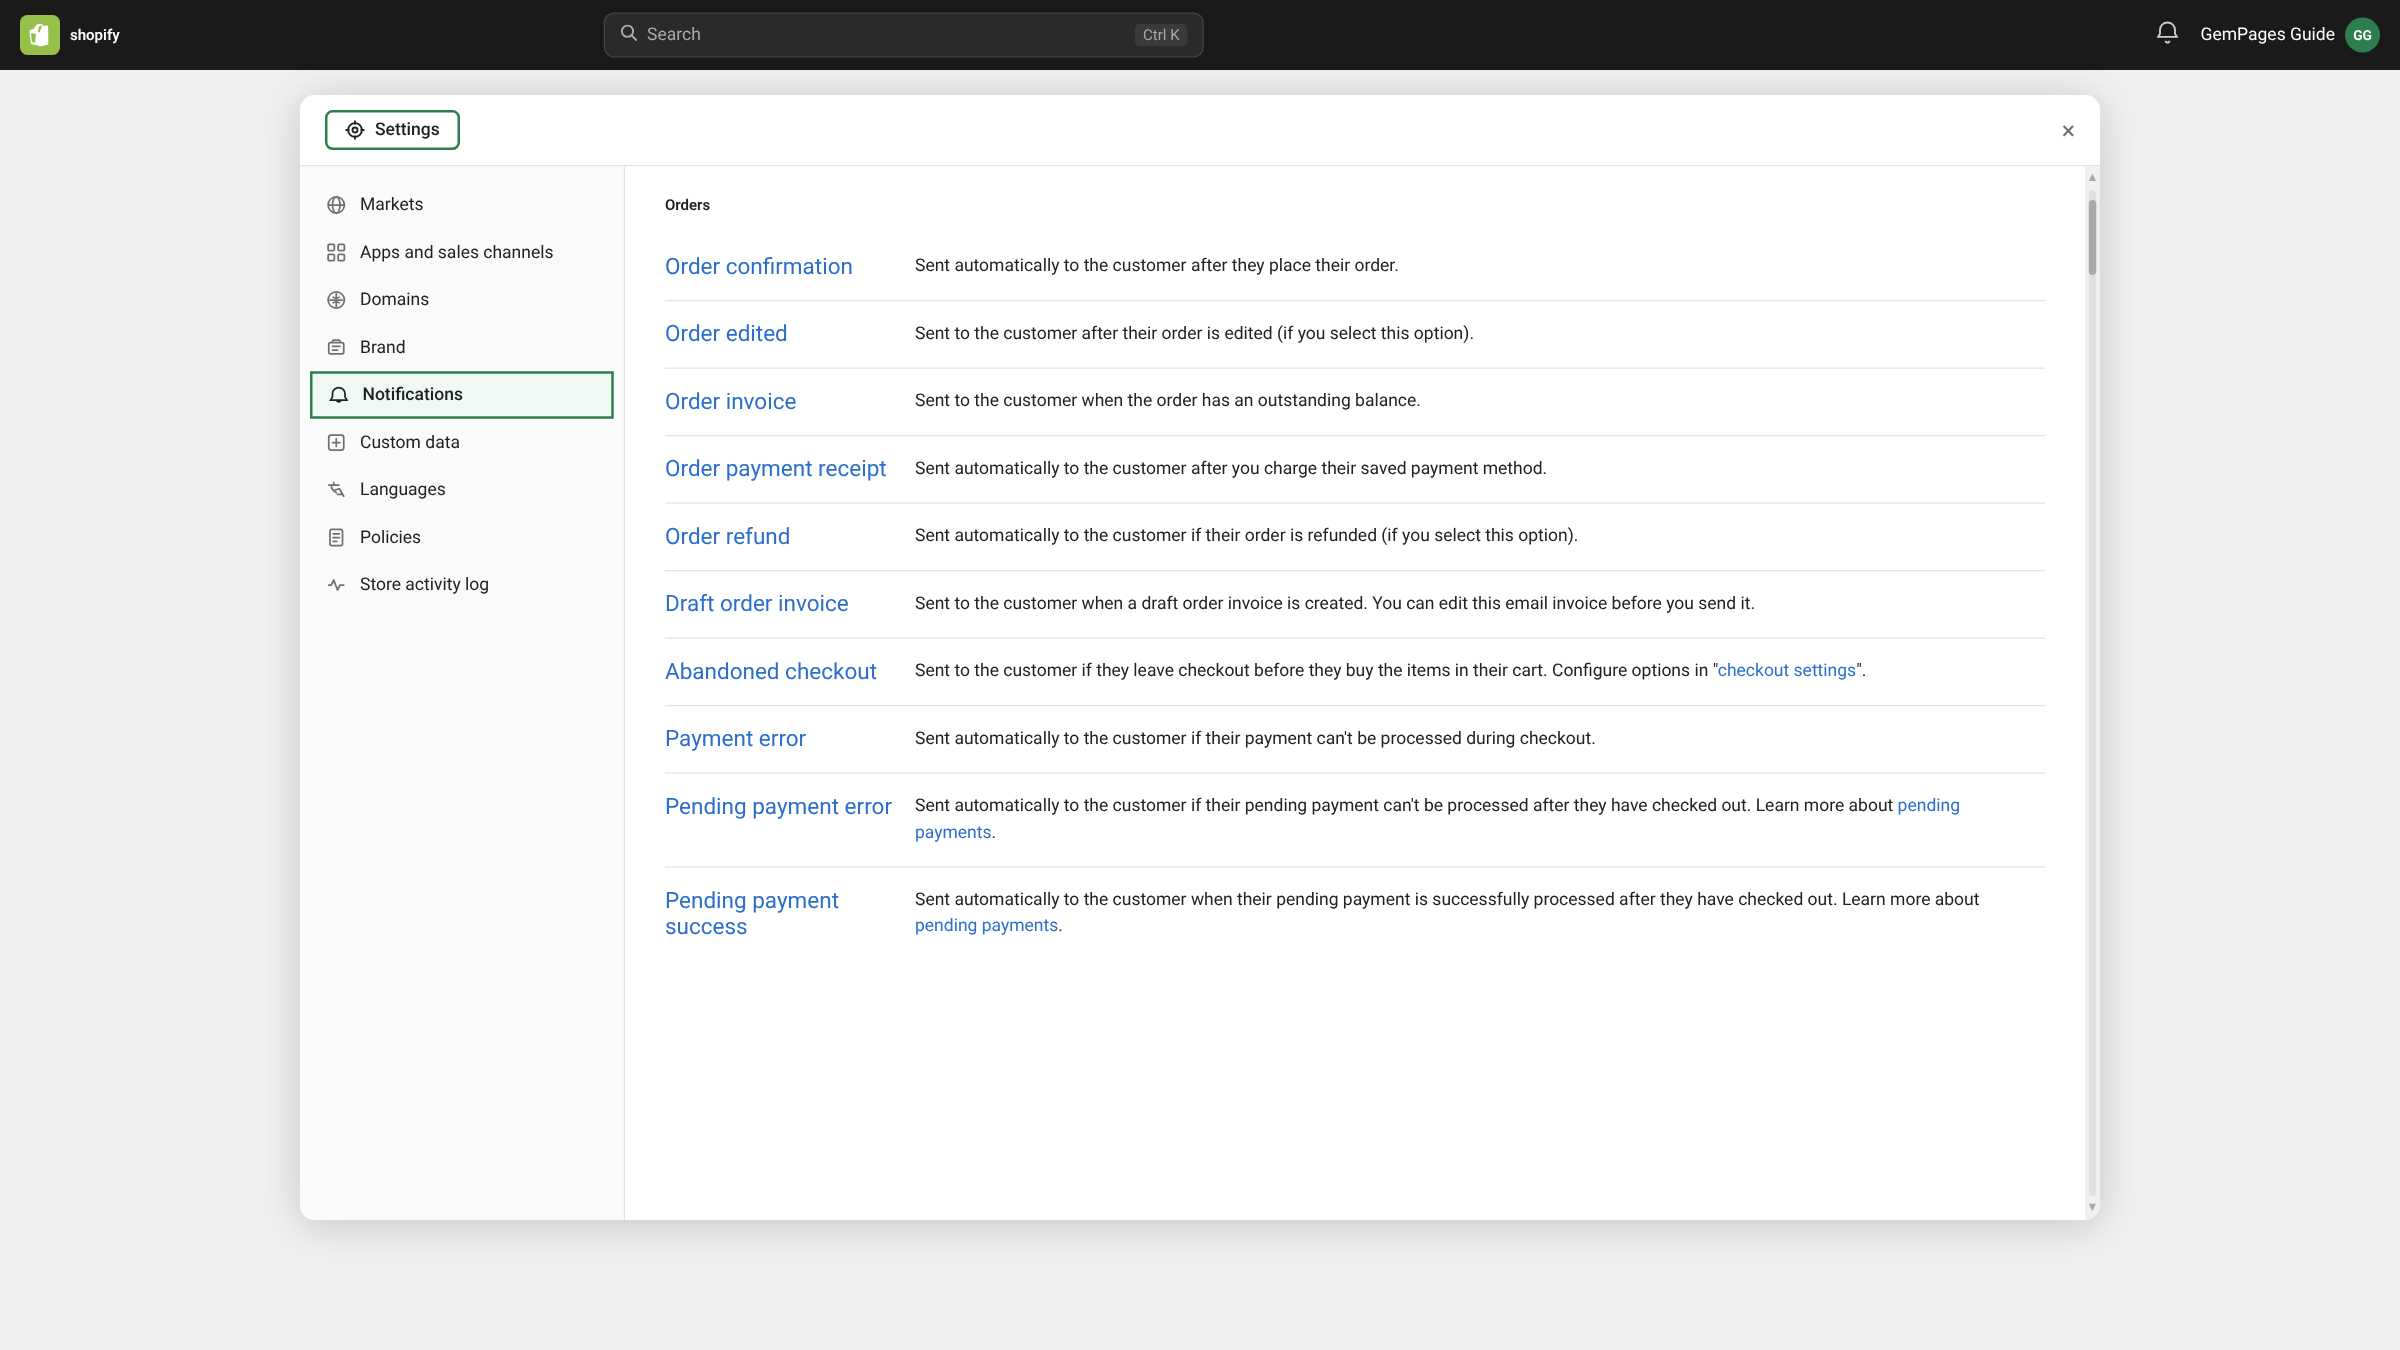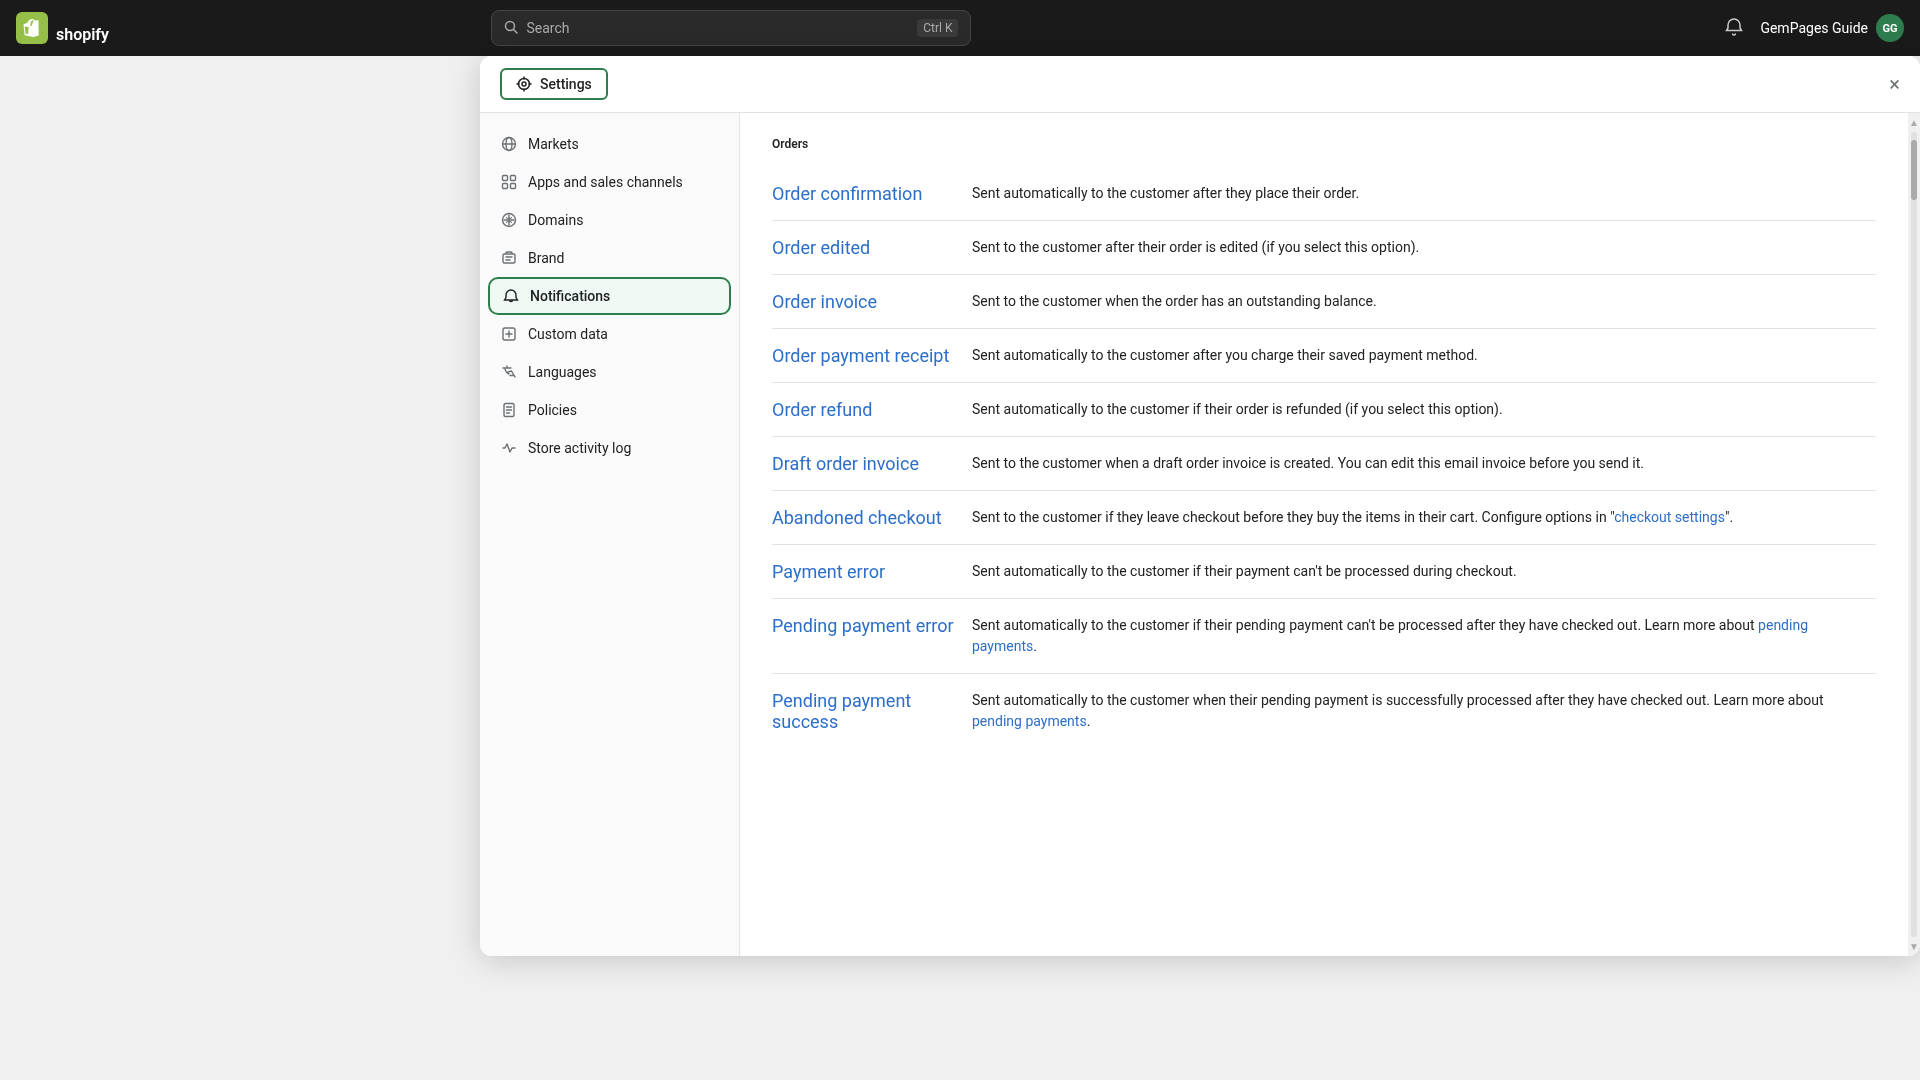--- a/index.html
+++ b/index.html
@@ -17,24 +17,24 @@
     .topbar {
       background: #1a1a1a;
       height: 56px;
       display: flex;
       align-items: center;
       padding: 0 16px;
       gap: 16px;
     }
     .topbar-logo {
       display: flex;
-      align-items: flex-end;
+      align-items: center;
       gap: 8px;
       color: #fff;
-      font-size: 16px;
+      font-size: 12px;
       font-weight: 600;
     }
     .shopify-logo-icon {
       width: 32px;
       height: 32px;
     }
     .topbar-search {
       flex: 1;
       max-width: 480px;
       margin: 0 auto;
@@ -87,21 +87,22 @@
       font-weight: 700;
       color: #fff;
     }
 
     
     .page-bg {
       background: #f0f0f0;
       height: calc(1080px - 56px);
       display: flex;
       align-items: flex-start;
-      justify-content: flex-end;
+      justify-content: center;
+      padding: 20px;
     }
 
     
     .settings-modal {
       background: #fff;
       border-radius: 12px;
       width: 1440px;
       height: 900px;
       box-shadow: 0 4px 32px rgba(0,0,0,0.18);
       display: flex;
@@ -159,21 +160,21 @@
       cursor: pointer;
       font-size: 14px;
       color: #202223;
       border-radius: 0;
       position: relative;
     }
     .sidebar-item.active {
       background: #f0f8f4;
       font-weight: 500;
       border: 2px solid #2e7d4f;
-      border-radius: 10px;
+      border-radius: 0;
       margin: 0 8px;
       padding: 8px 12px;
     }
     .sidebar-icon {
       width: 18px;
       height: 18px;
       display: flex;
       align-items: center;
       justify-content: center;
       color: #6d7175;

